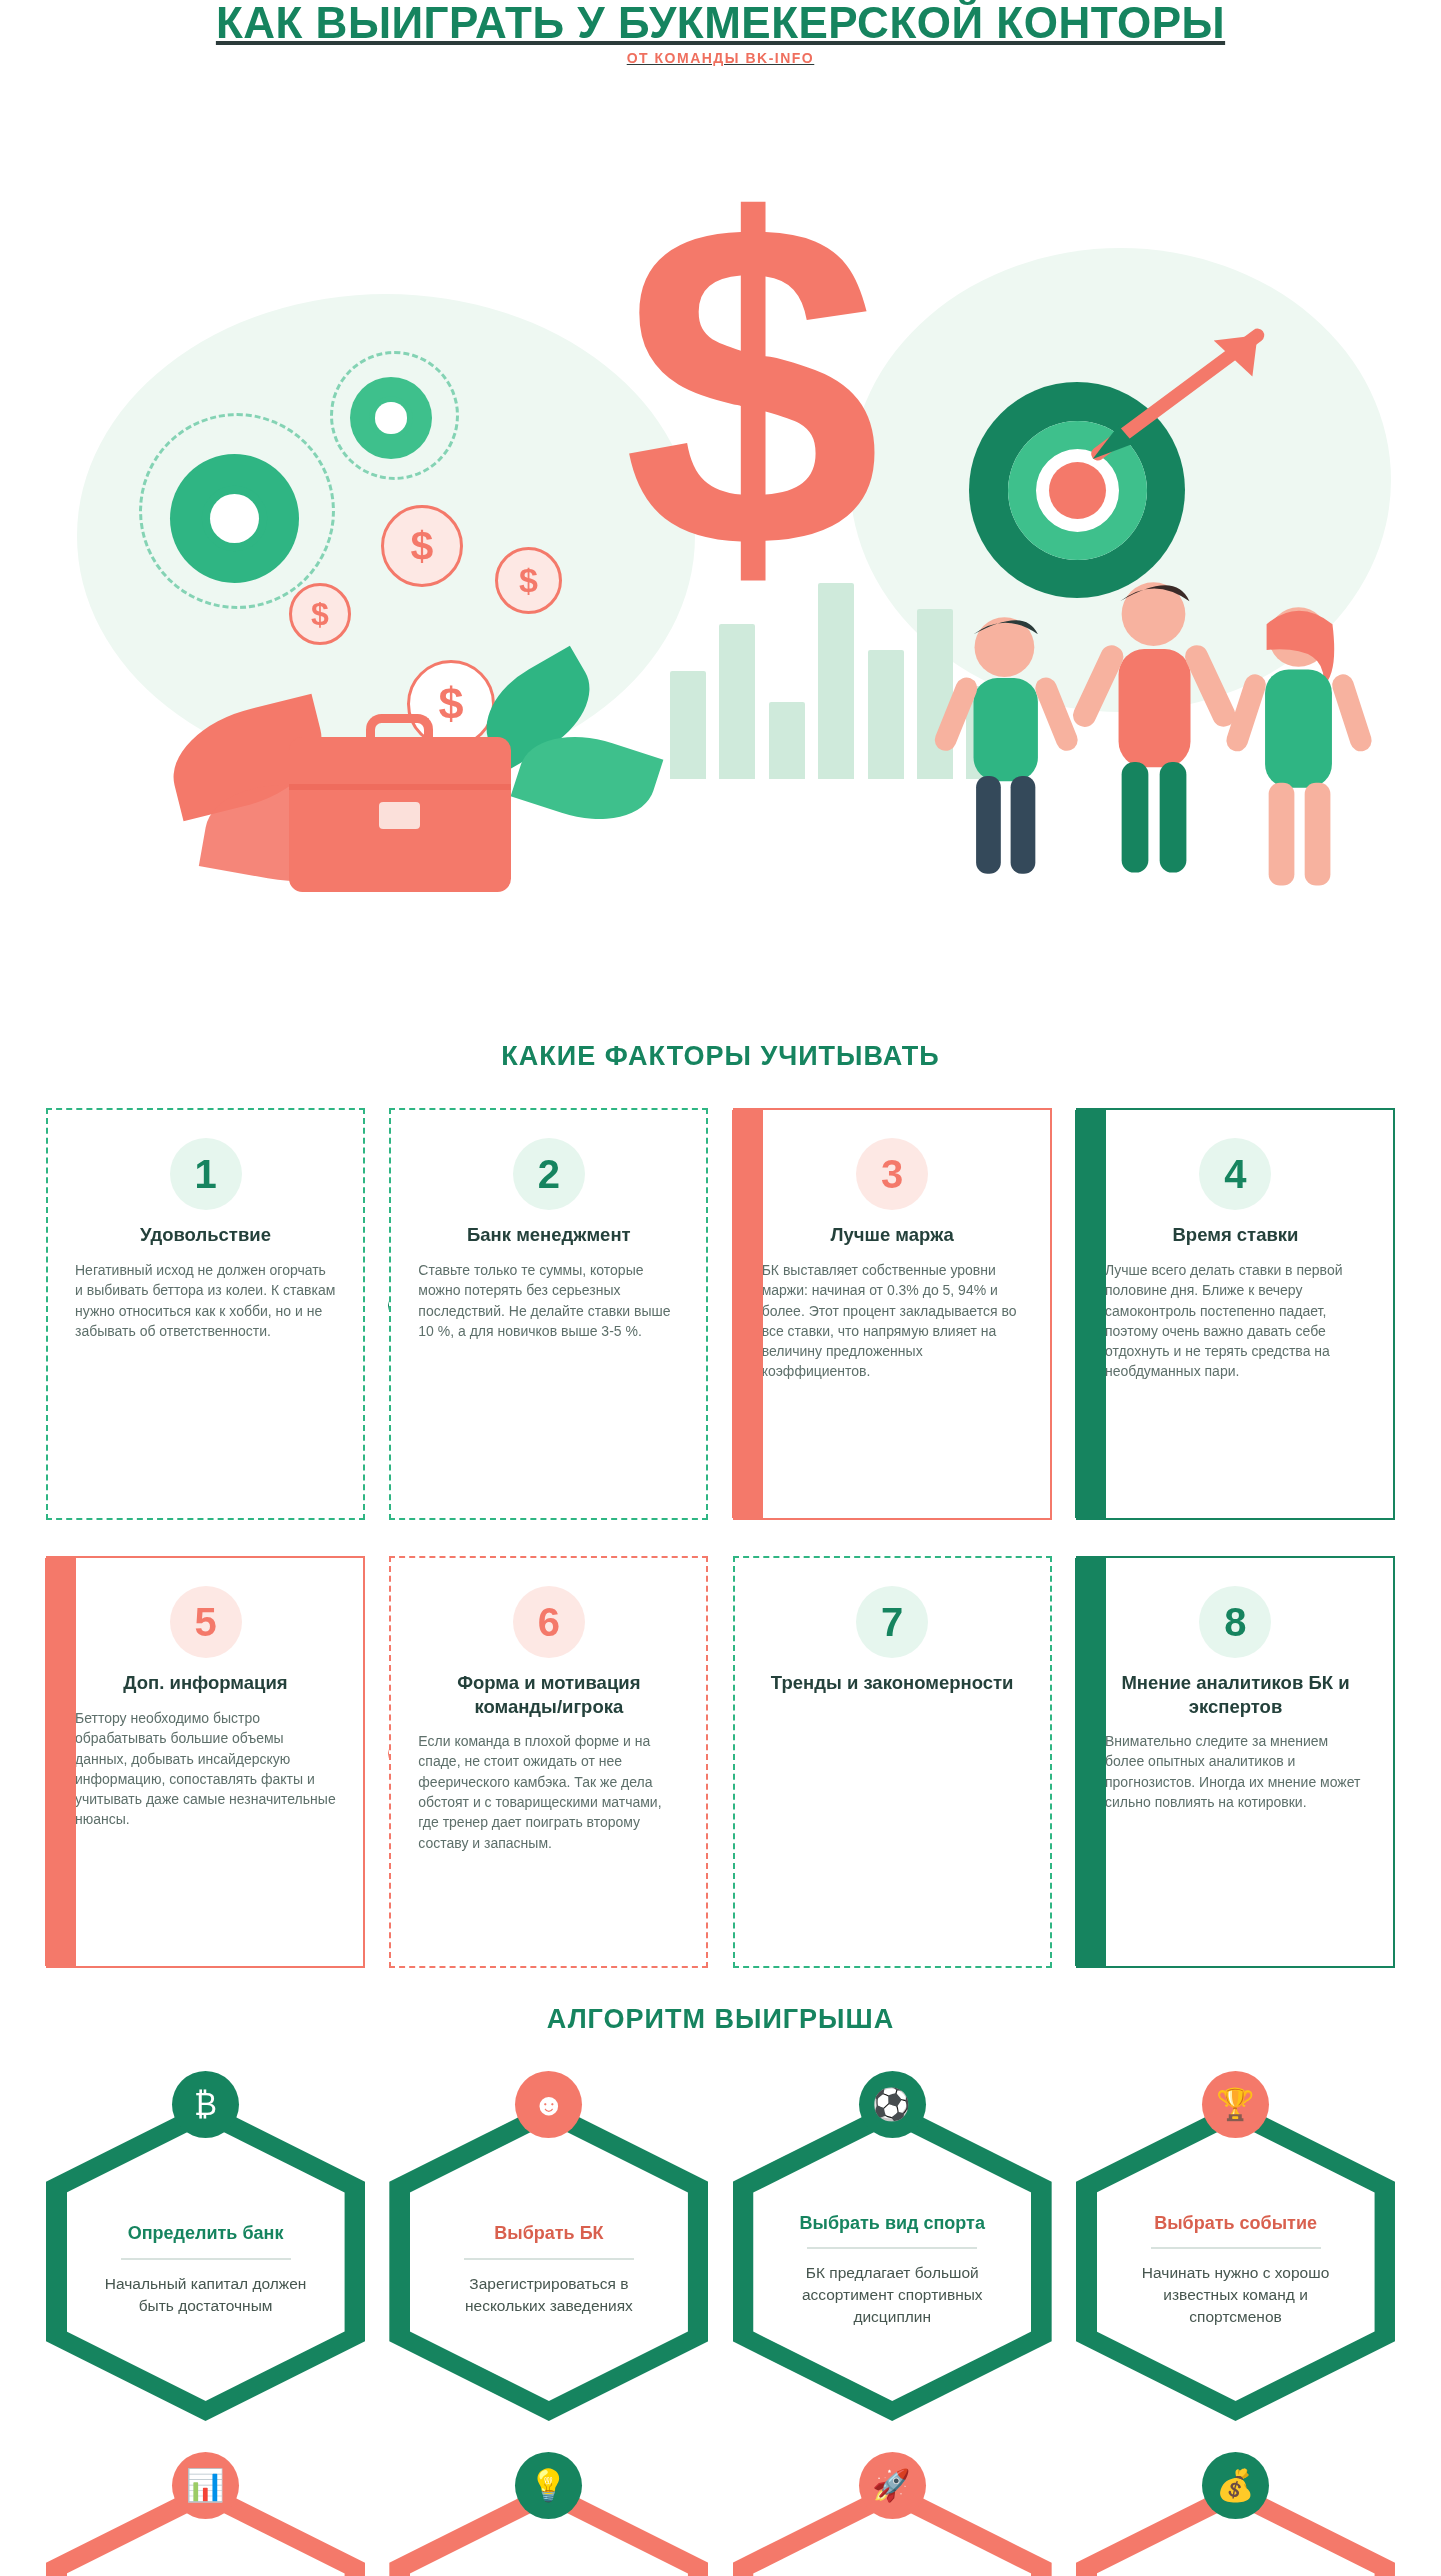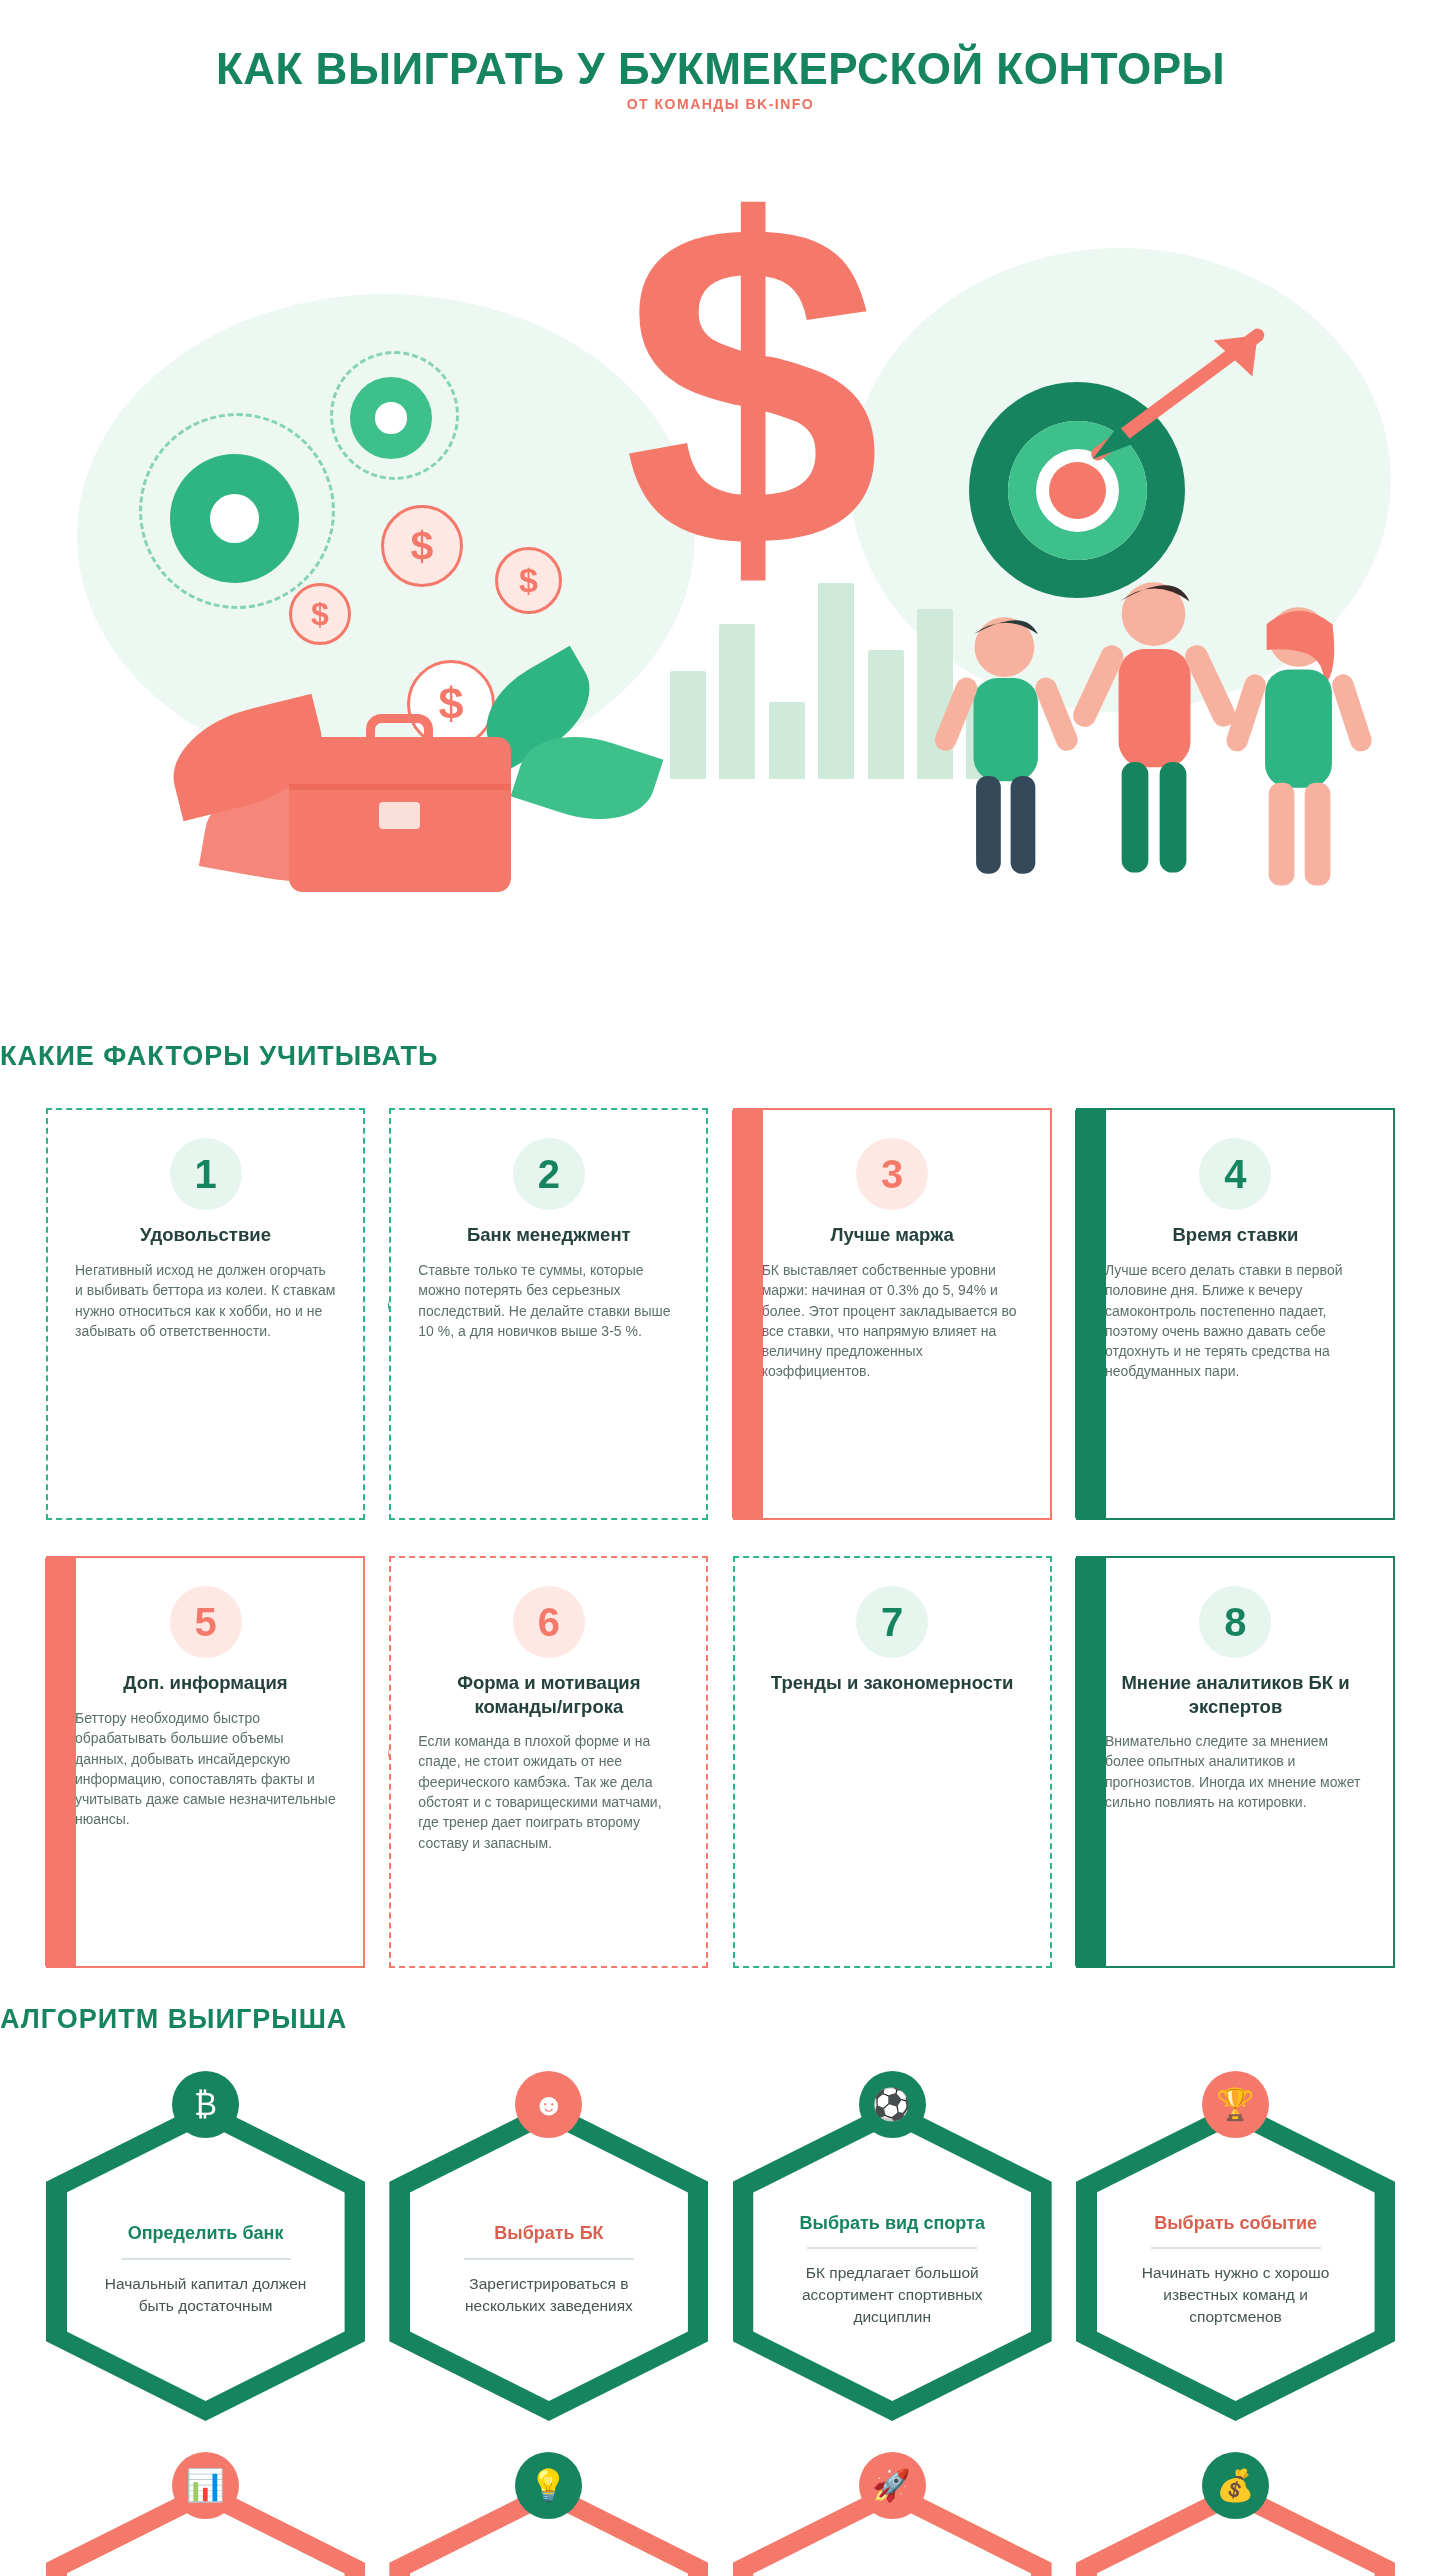--- a/index.html
+++ b/index.html
@@ -10,21 +10,21 @@
     color: #2b3b3a;
   }
   .page { width: 1441px; position: relative; overflow: hidden; }
 
   
   .hero {
     position: relative;
     width: 1441px;
     height: 1010px;
     background: #ffffff;
-    padding-top: 46px;
+    text-decoration: underline;
   }
   .hero-title {
     text-align: center;
     font-size: 44px;
     font-weight: bold;
     letter-spacing: 0.5px;
     color: #16845f;
     line-height: 1.05;
   }
   .hero-sub {
@@ -149,21 +149,21 @@
   .leaf-1 { left: 170px; top: 556px; width: 155px; height: 93px; transform: rotate(-14deg); background:#f4796a;}
   .leaf-2 { left: 206px; top: 629px; width: 175px; height: 98px; transform: rotate(10deg); background:#f4796a; opacity:.9;}
   .leaf-3 { left: 479px; top: 515px; width: 118px; height: 77px; transform: rotate(-30deg);}
   .leaf-4 { left: 520px; top: 582px; width: 134px; height: 82px; transform: rotate(18deg); background:#3ec08c;}
 
   
   .person { position: absolute; }
 
   
   .sec-title {
-    text-align:left;
+    text-align:center;
     font-size: 27px;
     font-weight: bold;
     letter-spacing: 1px;
     color: #16845f;
     margin: 31px 0 36px;
   }
 
   
   .factors { width: 1441px; padding: 0 46px; }
   .frow { display: flex; justify-content: space-between; margin-bottom: 36px; position: relative; }

